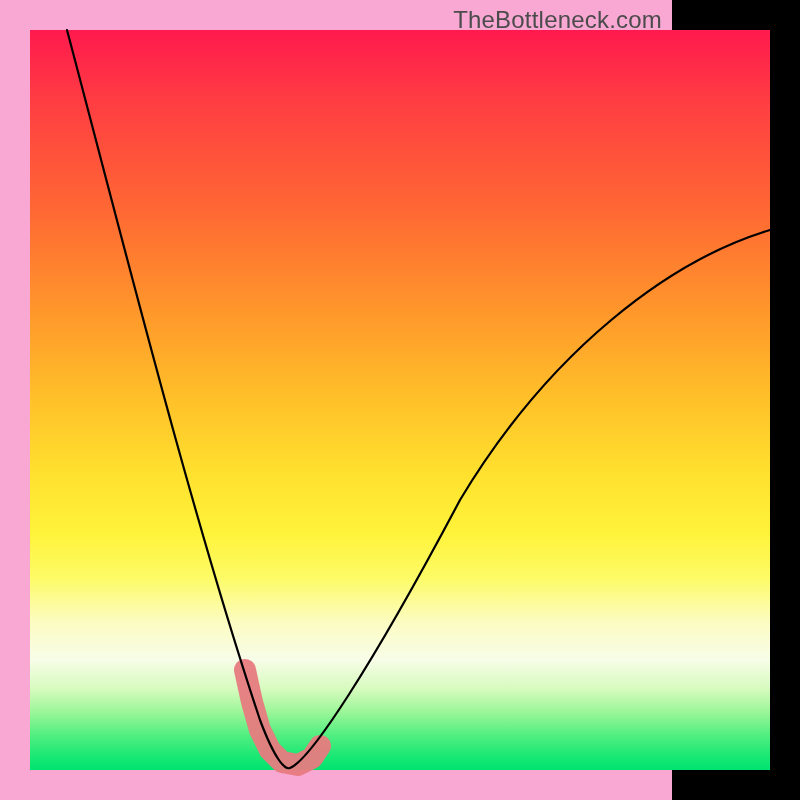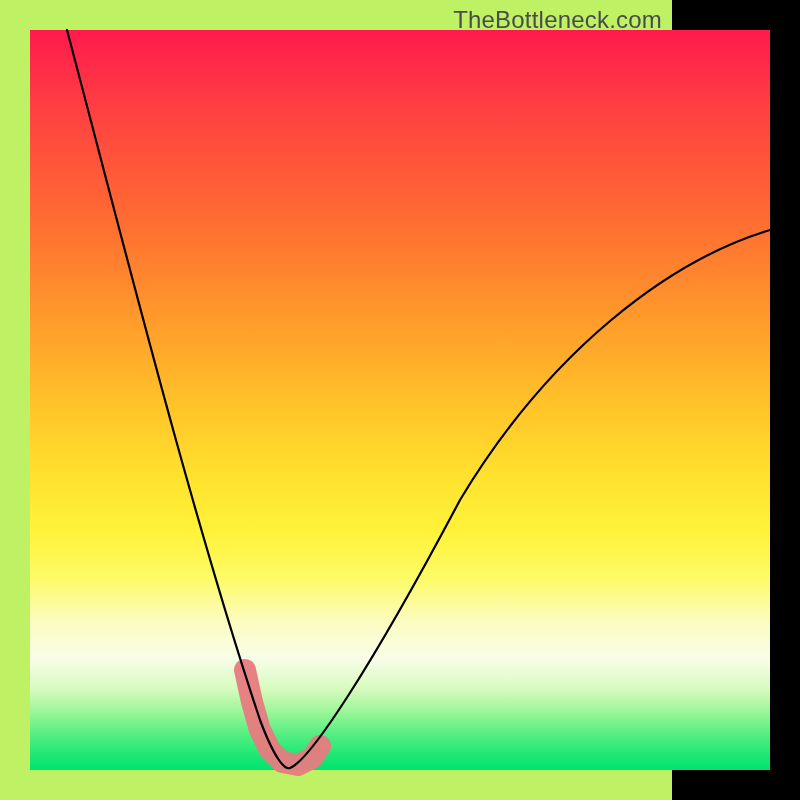--- a/index.html
+++ b/index.html
@@ -10,21 +10,21 @@
     background: #000;
     overflow: hidden;
     font-family: Arial, Helvetica, sans-serif;
   }
   .frame {
     position: absolute;
     left: 0;
     top: 0;
     width: 672px;
     height: 800px;
-    background: #bef264;
+    background: #f9a8d4;
   }
   .plot {
     position: absolute;
     left: 30px;
     top: 30px;
     width: 740px;
     height: 740px;
     
     background: linear-gradient(to bottom,
       #ff1a4d 0%,

